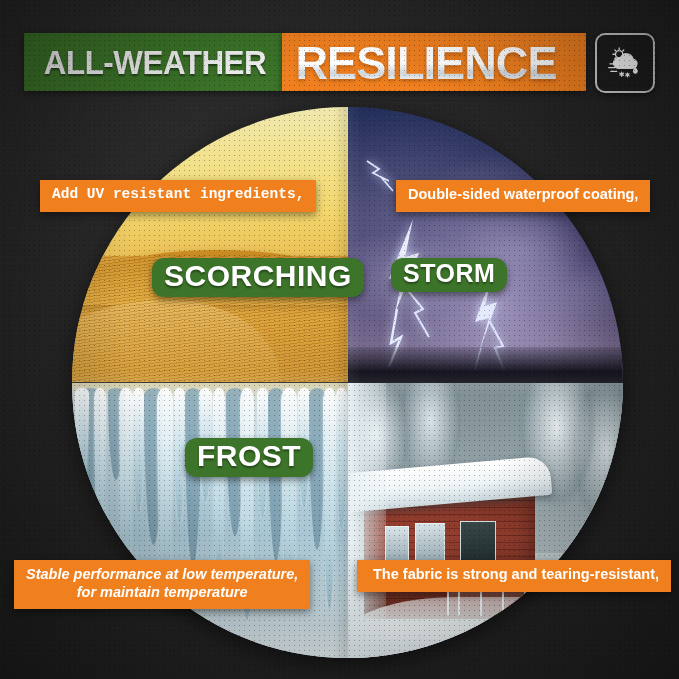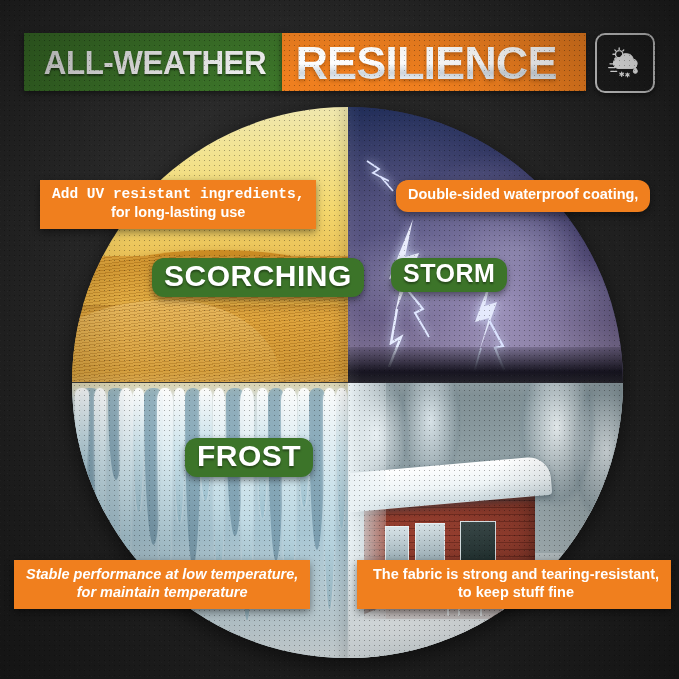--- a/index.html
+++ b/index.html
@@ -261,21 +261,21 @@
     padding:6px 12px 8px;
     box-shadow:0 3px 8px rgba(0,0,0,.45);
   }
   .cap p{
     margin:0;color:#ffffff;font-size:14.5px;line-height:1.22;
     font-weight:600;text-align:center;white-space:nowrap;
   }
   .cap p.l1{text-align:left;font-family:Liberation Mono, monospace;}
   .c-tl{left:40px;top:180px;}
   .c-tl p.l1{text-align:center;}
-  .c-tr{left:396px;top:180px;border-radius:12px;}
+  .c-tr{left:396px;top:180px;}
   .c-bl{left:14px;top:560px;font-style:italic;}
   .c-br{left:357px;top:560px;padding-left:16px;}
 </style>
 </head>
 <body>
 
 <div class="poster">
 
   <div class="header">
     <div class="hdr-green">
@@ -407,29 +407,27 @@
   </div>
   <div class="badge b-storm">
     <span>STORM</span>
   </div>
   <div class="badge b-frost">
     <span>FROST</span>
   </div>
 
   <div class="cap c-tl">
     <p class="l1">Add UV resistant ingredients,</p>
-    <p>for long-lasting use</p>
   </div>
   <div class="cap c-tr">
     <p>Double-sided waterproof coating,</p>
   </div>
   <div class="cap c-bl">
     <p>Stable performance at low temperature,</p>
     <p>for maintain temperature</p>
   </div>
   <div class="cap c-br">
     <p>The fabric is strong and tearing-resistant,</p>
-    <p>to keep stuff fine</p>
   </div>
 
   <div class="noise"></div>
   <div class="vignette"></div>
 </div>
 
 </body></html>

